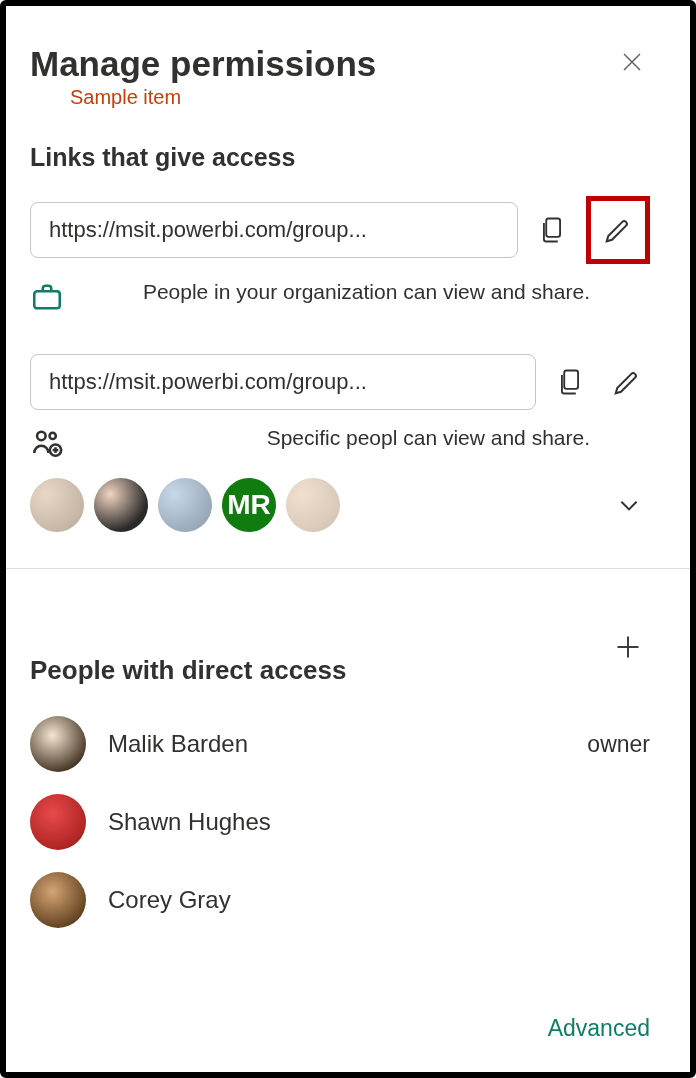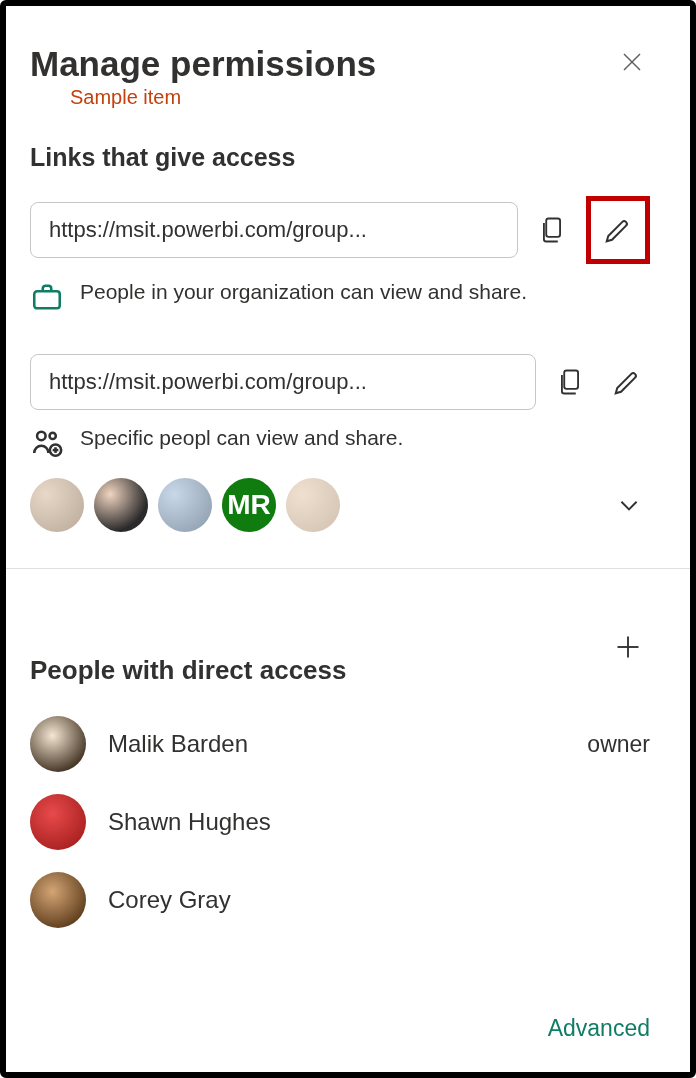--- a/index.html
+++ b/index.html
@@ -28,21 +28,21 @@
     padding: 14px 18px;
     font-size: 22px;
     color: #323130;
     background: #fff;
     white-space: nowrap;
     overflow: hidden;
     text-overflow: ellipsis;
   }
   .icon-btn { background: none; border: none; cursor: pointer; padding: 6px; color: #323130; display: flex; align-items: center; justify-content: center;}
   .highlight-box { border: 5px solid #c00000; padding: 8px 6px; display:flex; align-items:center; justify-content:center;}
-  .link-desc { display: flex; align-items: flex-start; gap: 16px; margin-top: 14px; }
+  .link-desc { display: flex; align-items: flex-start; gap: 16px; margin-top: 14px; text-align: right; }
   .link-desc-text { font-size: 21px; color: #323130; line-height: 1.35; flex:1; padding-right: 60px;}
   .briefcase-icon { color: #107c66; flex-shrink:0; margin-top:2px;}
   .people-plus-icon { color: #323130; flex-shrink:0; margin-top:2px;}
   .avatar-row { display: flex; align-items: center; margin-top: 18px; gap: 12px; }
   .avatar-list { display: flex; gap: 10px; flex: 1; }
   .avatar { width: 54px; height: 54px; border-radius: 50%; background-size: cover; background-position: center; display: flex; align-items: center; justify-content: center; font-size: 28px; font-weight: 700; color: #fff; }
   .av1 { background: radial-gradient(circle at 30% 30%, #e8d8c8, #b8a898); }
   .av2 { background: radial-gradient(circle at 30% 30%, #f0d4c0, #2a2a2a 70%); }
   .av3 { background: radial-gradient(circle at 30% 30%, #c8d8e8, #8898a8); }
   .av4 { background: #107c10; }

